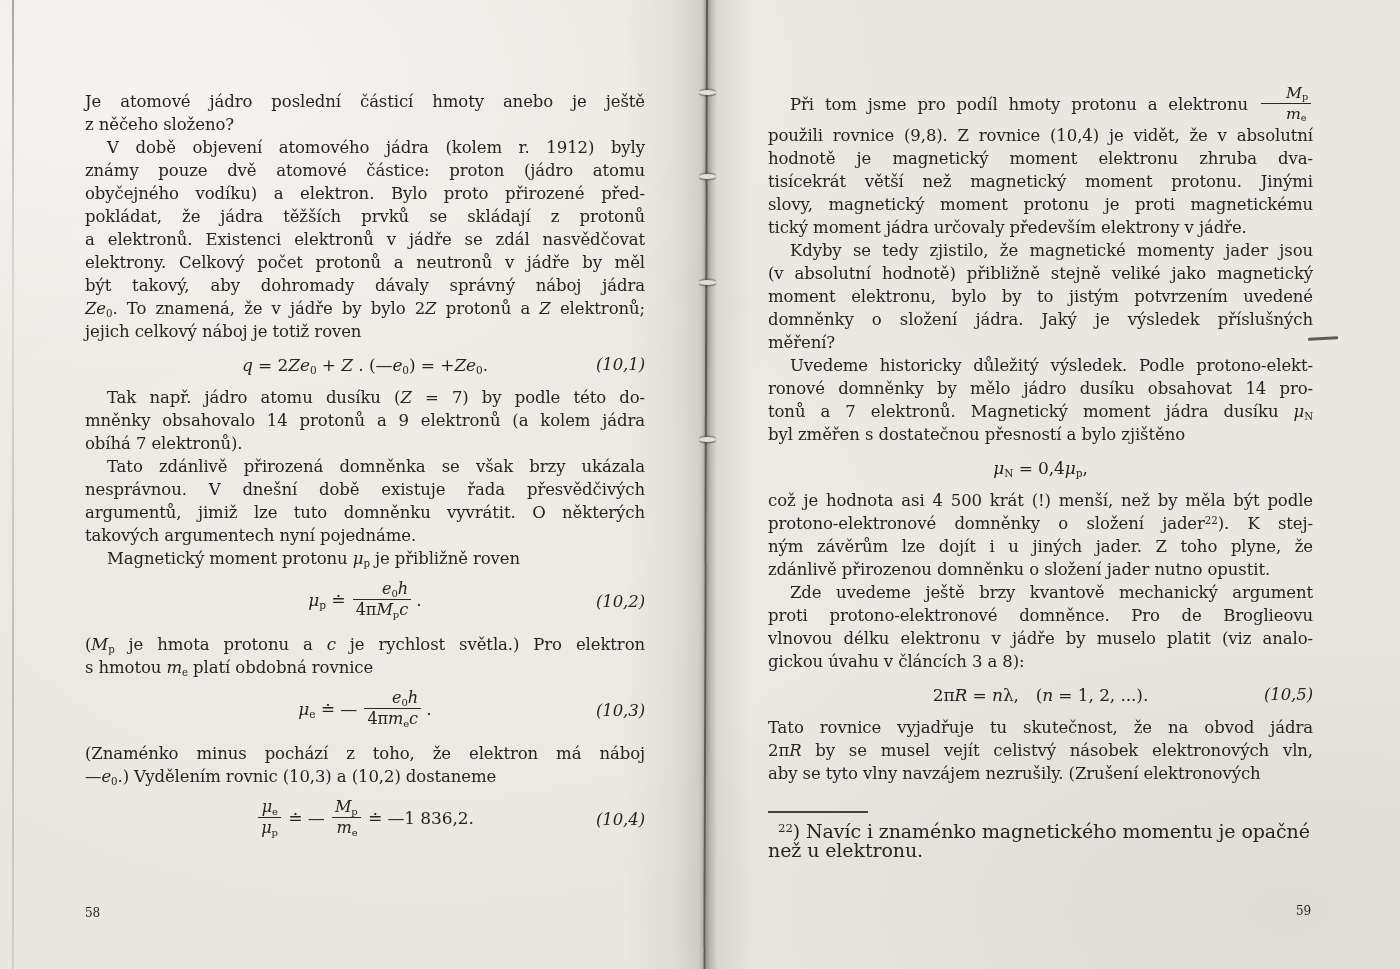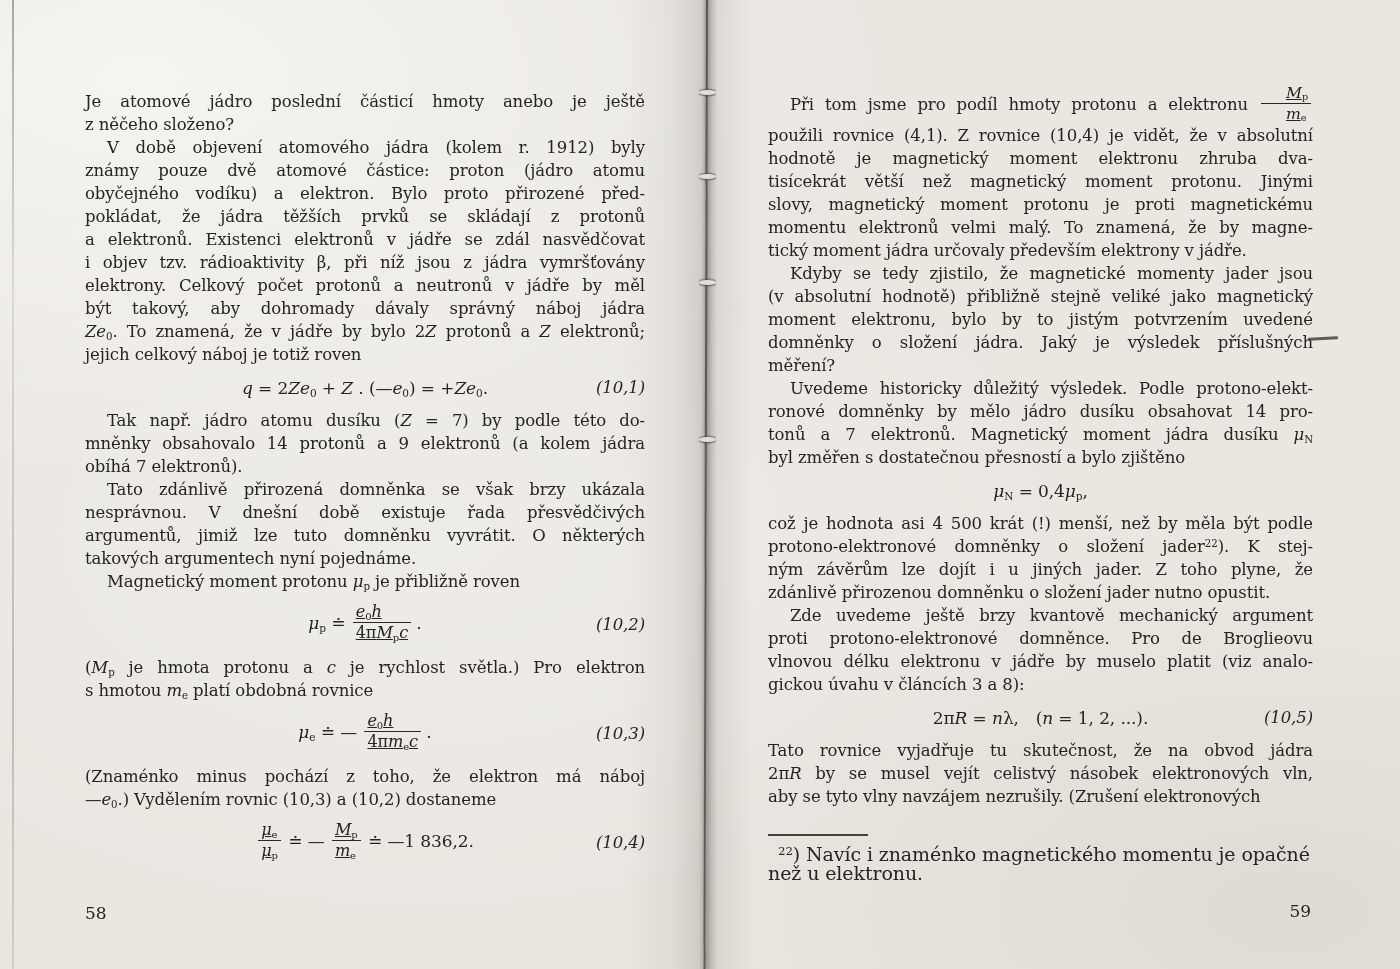--- a/index.html
+++ b/index.html
@@ -43,28 +43,28 @@
   .line{text-align:justify;text-align-last:justify;}
   .line.last{text-align-last:auto;}
   .line.indent{text-indent:22px;}
   i{font-style:italic;}
   sub{font-size:.62em;vertical-align:-0.25em;line-height:0;}
   sup{font-size:.62em;vertical-align:.5em;line-height:0;}
   .equation{position:relative;text-align:center;margin:10px 0 9px;font-size:17px;line-height:24px;}
   .equation.tall{margin:12px 0;}
   .eq-number{position:absolute;right:0;top:50%;transform:translateY(-50%);font-size:16.5px;font-style:italic;}
   .frac{
-    display:inline-block;vertical-align:middle;text-align:left;
-    line-height:1.12;font-size:.95em;margin:0 2px;position:relative;top:-2px;text-decoration:underline;
+    display:inline-block;vertical-align:middle;text-align:right;
+    line-height:1.12;font-size:.95em;margin:0 2px;position:relative;top:-2px;
   }
   .frac .num{display:block;border-bottom:1.4px solid #2a2822;padding:0 3px 1px;}
   .frac .den{display:block;padding:1px 3px 0;}
   .footnote-rule{width:100px;height:2px;background:#45423c;margin:26px 0 9px;}
   .footnote{font-size:19px;line-height:19px;text-indent:10px;}
-  .page-number{position:absolute;font-size:17px;}
+  .page-number{position:absolute;font-size:12px;}
   .page-number-left{left:0;top:812px;}
   .page-number-right{right:2px;top:814px;}
   .margin-dash{
     position:absolute;left:540px;top:251px;width:30px;height:2.5px;
     background:#47433c;transform:rotate(-3deg);border-radius:1px;opacity:.85;
   }
 </style>
 </head>
 <body>
 
@@ -82,21 +82,20 @@
         <div class="para">
           <div class="line">Je atomové jádro poslední částicí hmoty anebo je ještě</div>
           <div class="line last">z něčeho složeno?</div>
         </div>
         <div class="para">
           <div class="line indent">V době objevení atomového jádra (kolem r. 1912) byly</div>
           <div class="line">známy pouze dvě atomové částice: proton (jádro atomu</div>
           <div class="line">obyčejného vodíku) a elektron. Bylo proto přirozené před-</div>
           <div class="line">pokládat, že jádra těžších prvků se skládají z protonů</div>
           <div class="line">a elektronů. Existenci elektronů v jádře se zdál nasvědčovat</div>
-          <div class="line">i objev tzv. rádioaktivity β, při níž jsou z jádra vymršťovány</div>
           <div class="line">elektrony. Celkový počet protonů a neutronů v jádře by měl</div>
           <div class="line">být takový, aby dohromady dávaly správný náboj jádra</div>
           <div class="line"><i>Ze</i><sub>0</sub>. To znamená, že v jádře by bylo 2<i>Z</i> protonů a <i>Z</i> elektronů;</div>
           <div class="line last">jejich celkový náboj je totiž roven</div>
         </div>
         <div class="equation"><span class="eq-body"><i>q</i> = 2<i>Ze</i><sub>0</sub> + <i>Z</i> . (—<i>e</i><sub>0</sub>) = +<i>Ze</i><sub>0</sub>.</span><span class="eq-number">(10,1)</span></div>
         <div class="para">
           <div class="line indent">Tak např. jádro atomu dusíku (<i>Z</i> = 7) by podle této do-</div>
           <div class="line">mněnky obsahovalo 14 protonů a 9 elektronů (a kolem jádra</div>
           <div class="line last">obíhá 7 elektronů).</div>
@@ -122,25 +121,24 @@
         </div>
         <div class="equation tall"><span class="eq-body"><span class="frac"><span class="num"><i>μ</i><sub>e</sub></span><span class="den"><i>μ</i><sub>p</sub></span></span> ≐ — <span class="frac"><span class="num"><i>M</i><sub>p</sub></span><span class="den"><i>m</i><sub>e</sub></span></span> ≐ —1 836,2.</span><span class="eq-number">(10,4)</span></div>
       </div>
     <div class="page-number page-number-left">58</div>
   </div>
 
   <div class="page page-right">
     <div class="page-content">
         <div class="para">
           <div class="line indent">Při tom jsme pro podíl hmoty protonu a elektronu <span class="frac"><span class="num"><i>M</i><sub>p</sub></span><span class="den"><i>m</i><sub>e</sub></span></span></div>
-          <div class="line">použili rovnice (4,1). Z rovnice (10,4) je vidět, že v absolutní</div>
+          <div class="line">použili rovnice (9,8). Z rovnice (10,4) je vidět, že v absolutní</div>
           <div class="line">hodnotě je magnetický moment elektronu zhruba dva-</div>
           <div class="line">tisícekrát větší než magnetický moment protonu. Jinými</div>
           <div class="line">slovy, magnetický moment protonu je proti magnetickému</div>
-          <div class="line">momentu elektronů velmi malý. To znamená, že by magne-</div>
           <div class="line last">tický moment jádra určovaly především elektrony v jádře.</div>
         </div>
         <div class="para">
           <div class="line indent">Kdyby se tedy zjistilo, že magnetické momenty jader jsou</div>
           <div class="line">(v absolutní hodnotě) přibližně stejně veliké jako magnetický</div>
           <div class="line">moment elektronu, bylo by to jistým potvrzením uvedené</div>
           <div class="line">domněnky o složení jádra. Jaký je výsledek příslušných</div>
           <div class="line last">měření?</div>
         </div>
         <div class="para">

